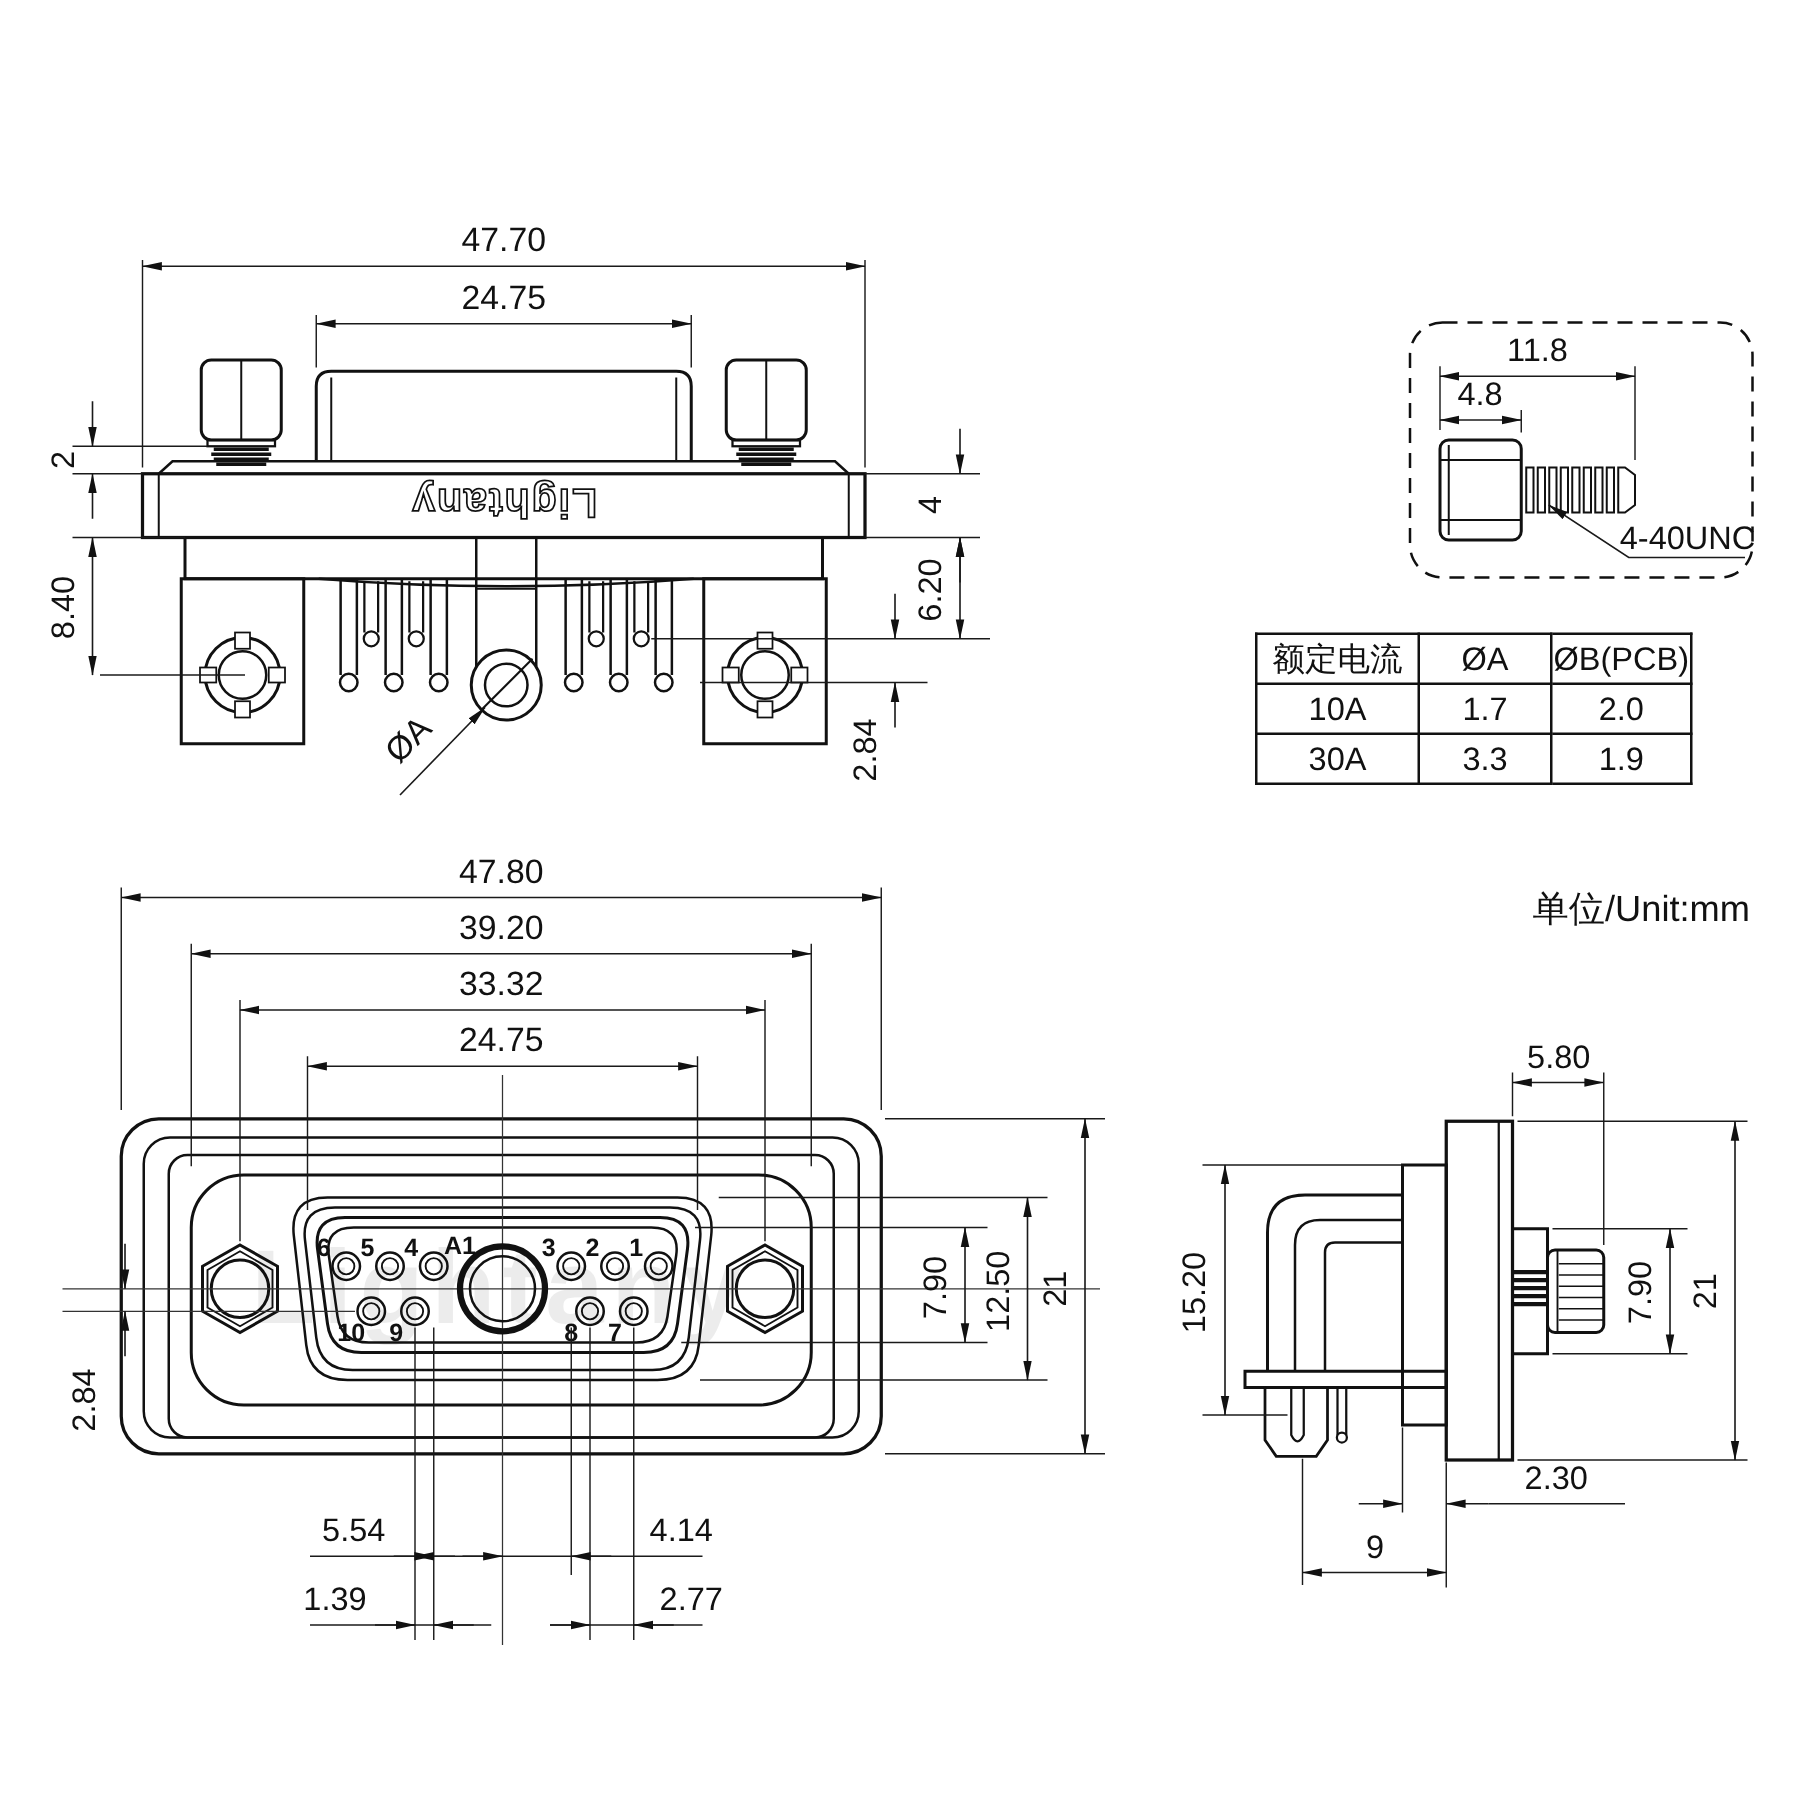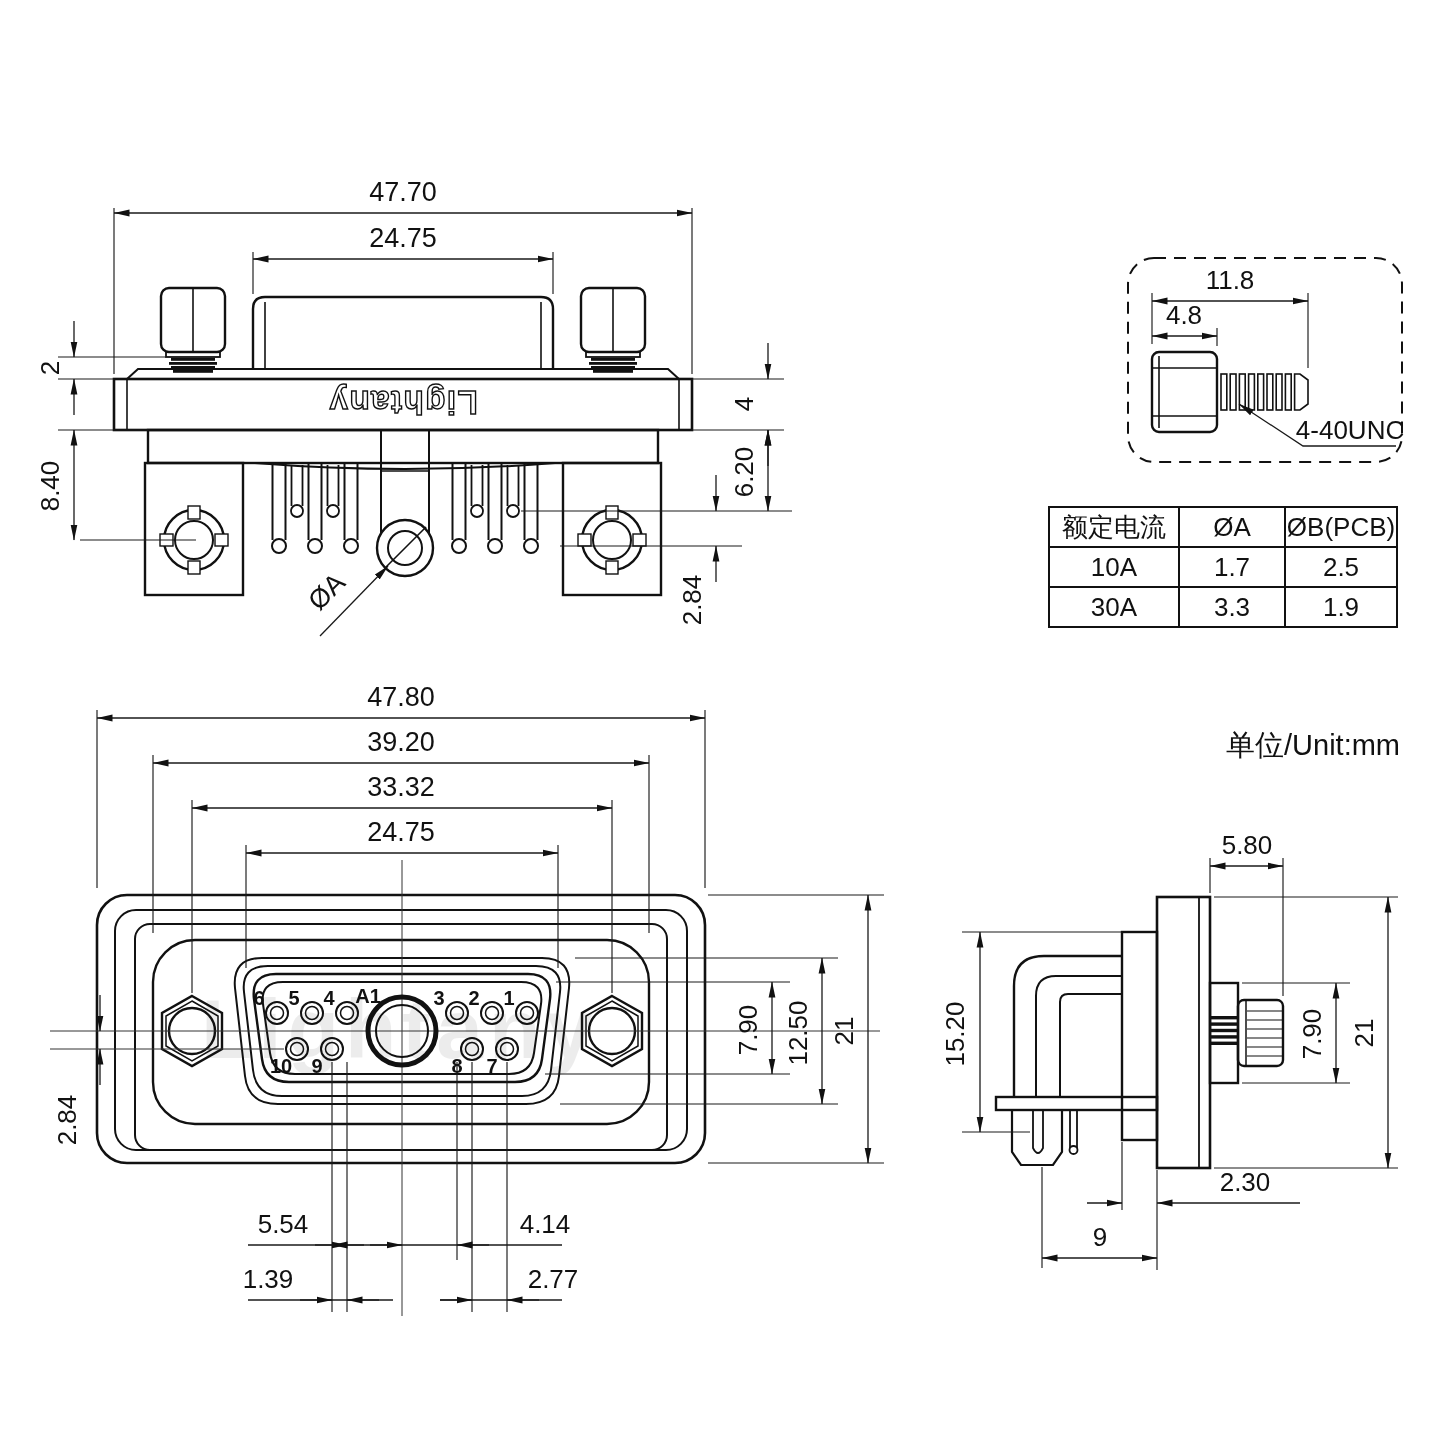--- a/index.html
+++ b/index.html
@@ -19,27 +19,27 @@
   svg .cl{stroke:#333;stroke-width:1;fill:none;}
   svg .blk{fill:#111;stroke:none;}
   svg .wf{fill:#fff;stroke:#111;}
   svg text{fill:#111;font-family:"Liberation Sans",sans-serif;}
   svg .dt{font-size:27px;text-anchor:middle;}
   svg .dts{font-size:26px;text-anchor:middle;}
   svg .pl{font-size:20px;font-weight:bold;text-anchor:middle;}
   svg .logo{font-size:33px;font-weight:bold;fill:#fff;stroke:#111;stroke-width:1.4;
             text-anchor:middle;letter-spacing:1.5px;}
   svg .wm{font-size:84px;font-weight:bold;fill:#000;opacity:0.07;text-anchor:middle;letter-spacing:6px;}
-  .spec-table{position:absolute;left:1048px;top:506px;border-collapse:collapse;
+  .spec-table{position:absolute;left:1004px;top:506px;border-collapse:collapse;
               font-size:26px;color:#111;}
   .spec-table td,.spec-table th{border:2.4px solid #111;text-align:center;
               font-weight:normal;padding:0;height:38px;}
   .spec-table .c1{width:128px}.spec-table .c2{width:104px}.spec-table .c3{width:110px}
   .unit-note{position:absolute;left:1056px;top:708px;width:344px;text-align:right;
-             font-size:29px;color:#111;margin-top:18px;}
+             font-size:29px;color:#111;}
 </style>
 </head>
 <body>
 
 <div class="page">
 
 <svg width="1440" height="1440" viewBox="0 0 1440 1440">
   <defs>
     <marker id="arr" viewBox="0 0 16 8" refX="15.5" refY="4" markerWidth="16" markerHeight="8" orient="auto-start-reverse" markerUnits="userSpaceOnUse">
       <path d="M16,4 L0,0.6 L0,7.4 Z" fill="#111"></path>
@@ -456,21 +456,21 @@
   <table class="spec-table">
     <tbody>
         <tr>
       <th class="c1">额定电流</th>
       <th class="c2">ØA</th>
       <th class="c3">ØB(PCB)</th>
     </tr>
     <tr>
       <td>10A</td>
       <td>1.7</td>
-      <td>2.5</td>
+      <td>2.0</td>
     </tr>
     <tr>
       <td>30A</td>
       <td>3.3</td>
       <td>1.9</td>
     </tr>
   </tbody>
     </table>
   <div class="unit-note">单位/Unit:mm</div>
 

